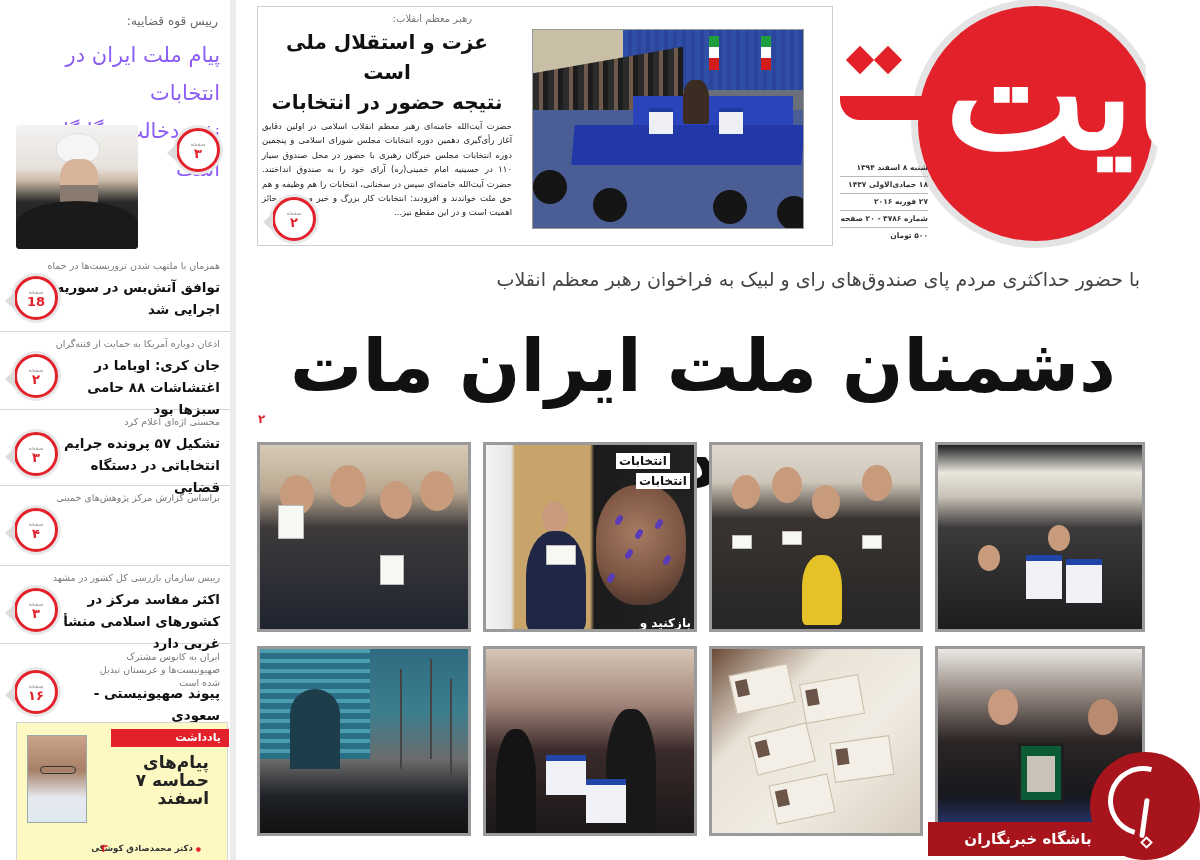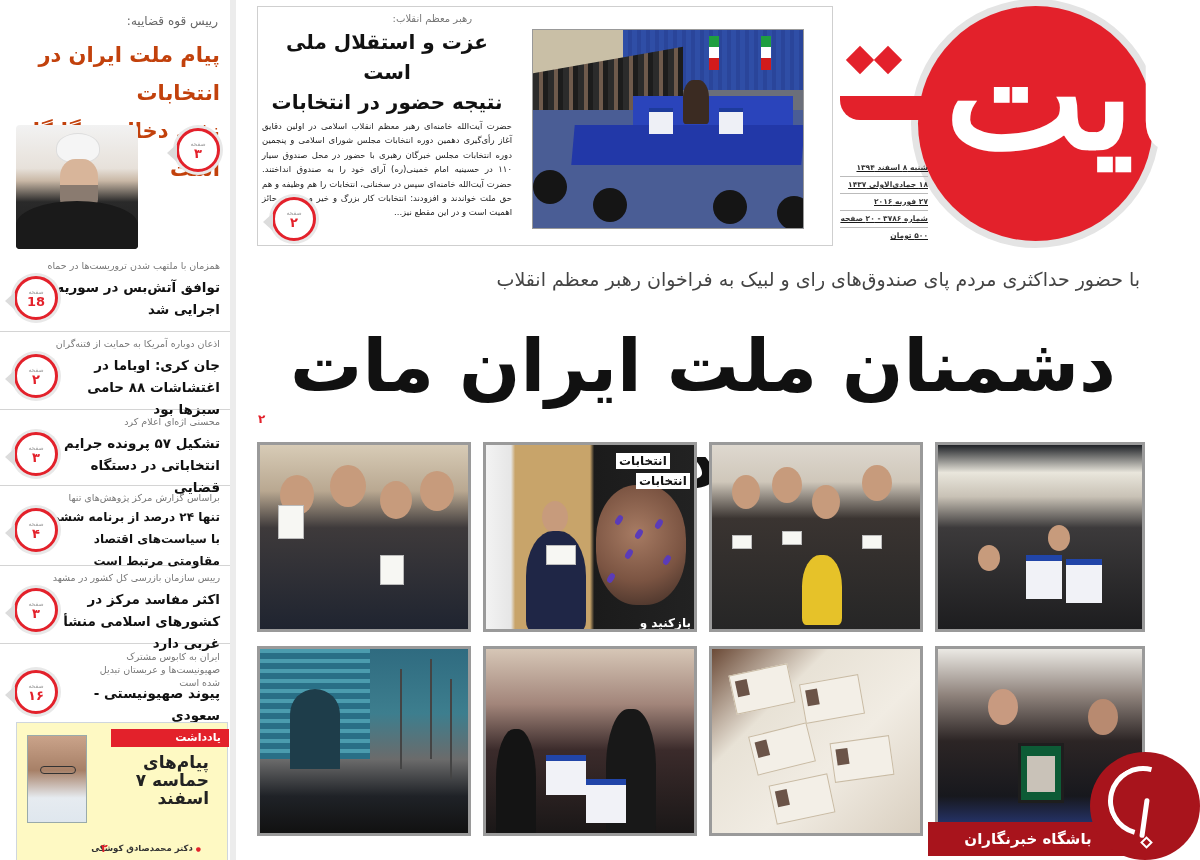--- a/index.html
+++ b/index.html
@@ -4,21 +4,21 @@
 <style>
   * { box-sizing: border-box; margin: 0; padding: 0; }
   html, body { width: 1200px; height: 860px; overflow: hidden; background: #ffffff; }
   body { position: relative; font-family: "DejaVu Sans", sans-serif; color: #1a1a1a; direction: rtl; }
 
   .abs { position: absolute; }
 
   
   .sidebar { left: 0; top: 0; width: 236px; height: 860px; background: #ffffff; border-right: 6px solid #ececec; }
   .lead-kicker { position: absolute; right: 12px; top: 14px; font-size: 12px; color: #666; }
-  .lead-title { position: absolute; right: 10px; top: 36px; width: 220px; text-align: right; font-size: 21px; font-weight: bold; line-height: 38px; color: #c2410c; }
+  .lead-title { position: absolute; right: 10px; top: 36px; width: 220px; text-align: right; font-size: 21px; font-weight: normal; line-height: 38px; color: #8b5cf6; }
   .portrait { position: absolute; left: 16px; top: 125px; width: 122px; height: 124px; background: linear-gradient(180deg,#f2f2f2 0%, #e7e1da 35%, #c9b8a6 45%, #2a2a2a 62%, #1c1c1c 100%); border-radius: 4px; overflow: hidden; }
   .portrait .turban { position:absolute; left:40px; top:8px; width:44px; height:30px; background:#f5f5f5; border-radius:50% 50% 40% 40%; border:1px solid #ddd; }
   .portrait .face { position:absolute; left:44px; top:34px; width:38px; height:44px; background:#d8b59a; border-radius:40%; }
   .portrait .beard { position:absolute; left:44px; top:60px; width:38px; height:26px; background:#8a7b70; border-radius:0 0 45% 45%; }
   .portrait .robe { position:absolute; left:0; bottom:0; width:122px; height:48px; background:#1a1a1a; border-radius:50% 50% 0 0; }
 
   .page-badge { position: absolute; width: 44px; height: 44px; border-radius: 50%; background: #fff; border: 3px solid #e3212b; box-shadow: 0 0 0 3px #e8e8e8; display:flex; flex-direction:column; align-items:center; justify-content:center; }
   .page-badge::before { content:""; position:absolute; left:-12px; top:13px; border-right:10px solid #dcdcdc; border-top:9px solid transparent; border-bottom:9px solid transparent; }
   .page-badge .pb-label { font-size: 6px; color: #999; line-height: 7px; }
   .page-badge .pb-num { font-size: 13px; font-weight: bold; color: #e3212b; line-height: 14px; }
@@ -54,21 +54,21 @@
   .tb-photo .cam { position:absolute; width:34px; height:34px; background:#151515; border-radius:50%; }
   .tb-badge { left: 14px !important; top: 190px !important; }
 
   
   .masthead { left: 840px; top: 0; width: 360px; height: 250px; }
   .mh-circle { position:absolute; left: 78px; top: 6px; width: 235px; height: 235px; border-radius: 50%; background: #e3212b; box-shadow: 0 0 0 7px #e4e4e4; }
   .mh-logo { position:absolute; left: 105px; top: 20px; font-family: "DejaVu Serif", serif; font-size: 150px; font-weight: bold; color: #fff; line-height: 1; }
   .mh-stroke { position:absolute; left: 0; top: 96px; width: 150px; height: 24px; background: #e3212b; border-radius: 0 0 0 20px; }
   .mh-dots { position:absolute; left: 6px; top: 46px; width: 60px; height: 30px; }
   .mh-dots span { position:absolute; width: 20px; height: 20px; background:#e3212b; transform: rotate(45deg); top: 4px; }
-  .mh-info { position:absolute; left: 0; top: 160px; width: 88px; text-decoration: underline; }
+  .mh-info { position:absolute; left: 0; top: 160px; width: 88px; }
   .mh-info div { font-size: 7.5px; font-weight: bold; color: #333; text-align: right; height: 17px; line-height: 16px; border-bottom: 1px solid #bbb; white-space: nowrap; }
   .mh-info div:last-child { border-bottom: none; }
 
   
   .supertitle { left: 400px; top: 268px; width: 740px; text-align: right; font-size: 19px; color: #444; }
   .headline { left: 258px; top: 318px; width: 890px; text-align: center; font-size: 72px; font-weight: bold; color: #111; line-height: 96px; letter-spacing: -1px; }
   .hl-page { left: 258px; top: 412px; font-size: 12px; font-weight: bold; color: #e3212b; }
 
   
   .photo { position: absolute; border: 3px solid #9a9a9a; overflow: hidden; background: #555; }
@@ -146,22 +146,21 @@
   <div class="side-item" style="top:412px; height:74px;">
     <div class="si-kicker">محسنی اژه‌ای اعلام کرد</div>
     <div class="si-title" style="top:20px;">تشکیل ۵۷ پرونده جرایم انتخاباتی در دستگاه قضایی</div>
     <div class="page-badge" style="left:14px; top:20px;">
       <span class="pb-label">صفحه</span>
       <span class="pb-num">۳</span>
     </div>
   </div>
 
   <div class="side-item" style="top:488px; height:78px;">
-    <div class="si-kicker">براساس گزارش مرکز پژوهش‌های تنها</div>
-    <div class="si-title" style="top:18px; font-size:12px; width:180px;">تنها ۲۴ درصد از برنامه ششم با سیاست‌های اقتصاد مقاومتی مرتبط است</div>
+    <div class="si-kicker">براساس گزارش مرکز پژوهش‌های خمینی</div>
     <div class="page-badge" style="left:14px; top:20px;">
       <span class="pb-label">صفحه</span>
       <span class="pb-num">۴</span>
     </div>
   </div>
 
   <div class="side-item" style="top:568px; height:76px;">
     <div class="si-kicker">رییس سازمان بازرسی کل کشور در مشهد</div>
     <div class="si-title" style="top:20px;">اکثر مفاسد مرکز در کشورهای اسلامی منشأ غربی دارد</div>
     <div class="page-badge" style="left:14px; top:20px;">

